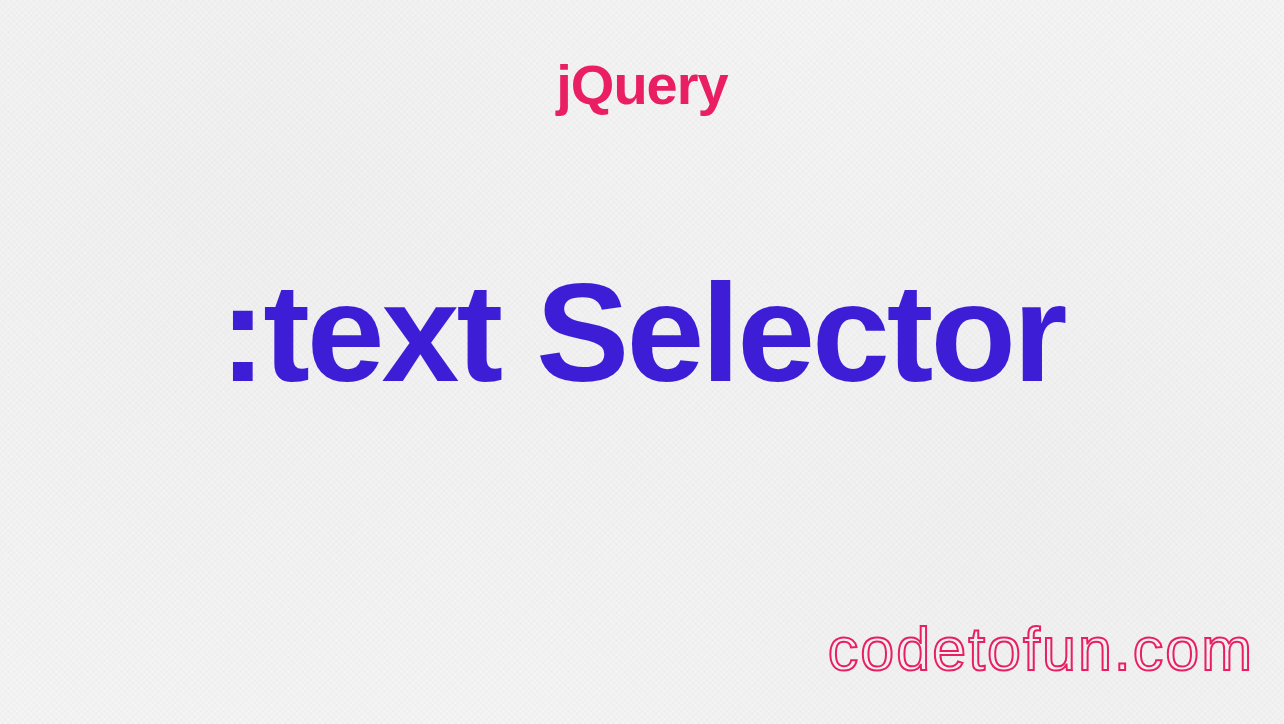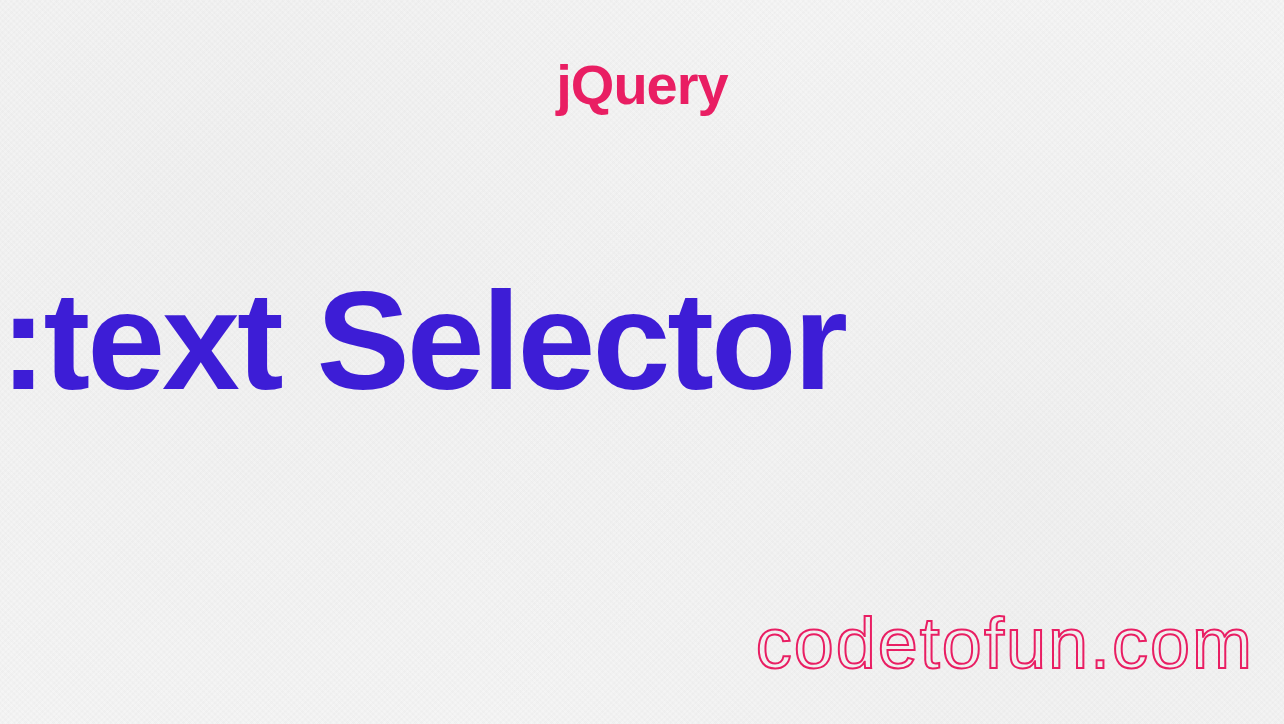--- a/index.html
+++ b/index.html
@@ -41,37 +41,37 @@
     transform: translateX(-50%);
     font-size: 56px;
     font-weight: 700;
     color: #e91e63;
     letter-spacing: -1px;
     margin-top: 12px;
   }
   
   .main-text {
     position: absolute;
-    top: 260px;
+    top: 252px;
     left: 50%;
     transform: translateX(-50%);
     font-size: 140px;
     font-weight: 700;
     color: #3d1dd6;
     letter-spacing: -3px;
     white-space: nowrap;
     width: 100%;
-    text-align: left;
+    text-align: center;
   }
   
   .footer-text {
     position: absolute;
     bottom: 40px;
     right: 30px;
-    font-size: 72px;
+    font-size: 61px;
     font-weight: 400;
     color: transparent;
     -webkit-text-stroke: 2px #e91e63;
     font-family: 'Comic Sans MS', cursive, sans-serif;
     letter-spacing: 2px;
   }
 </style>
 </head>
 <body>
 

